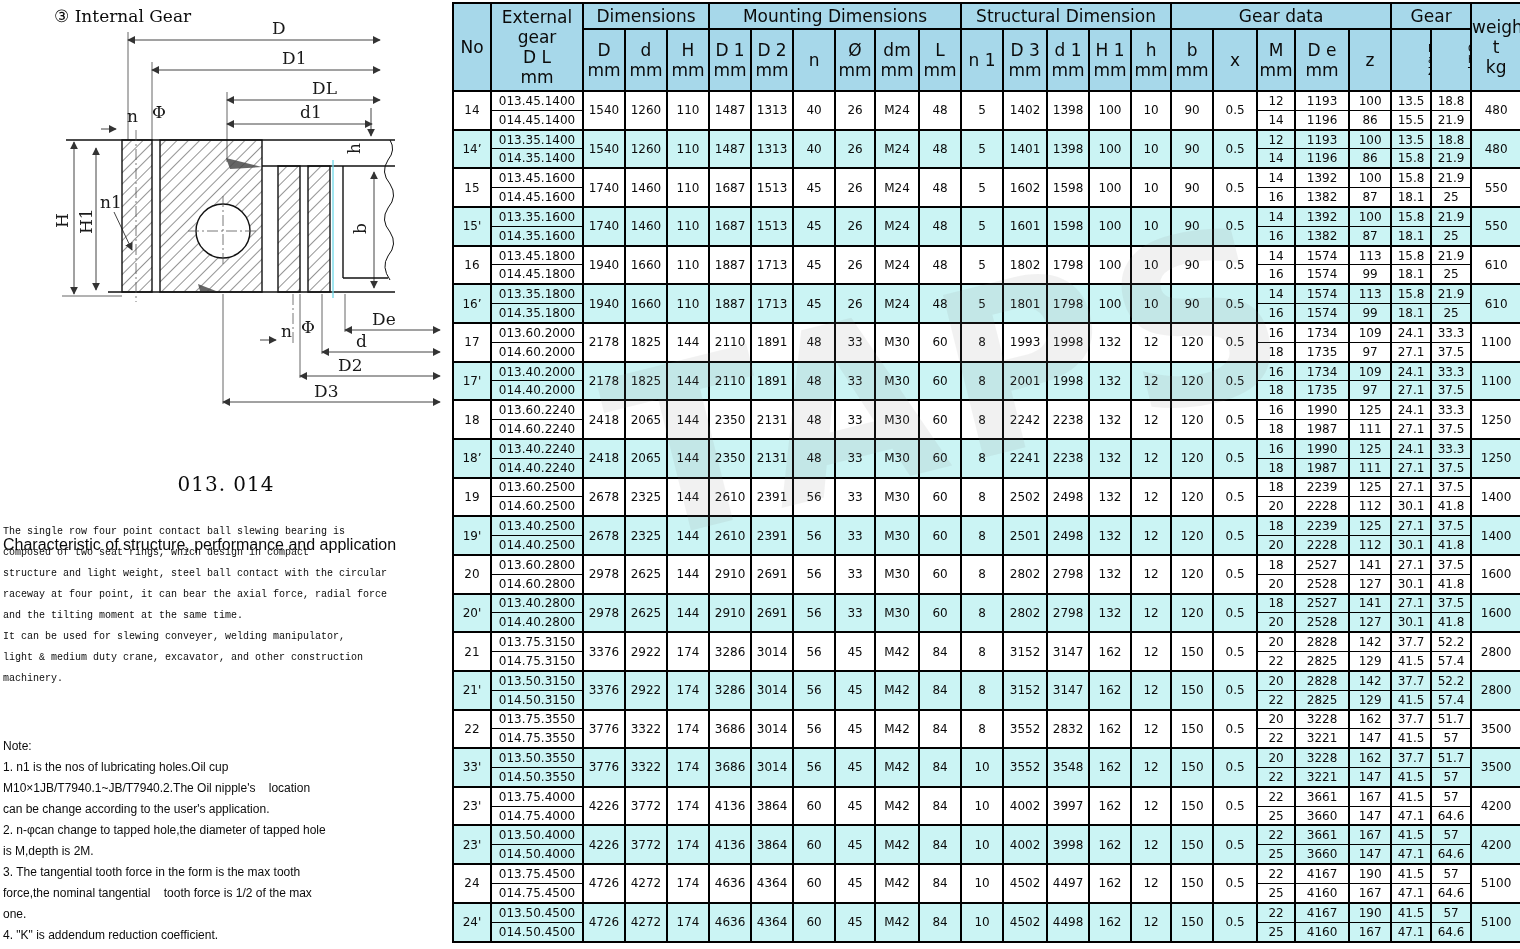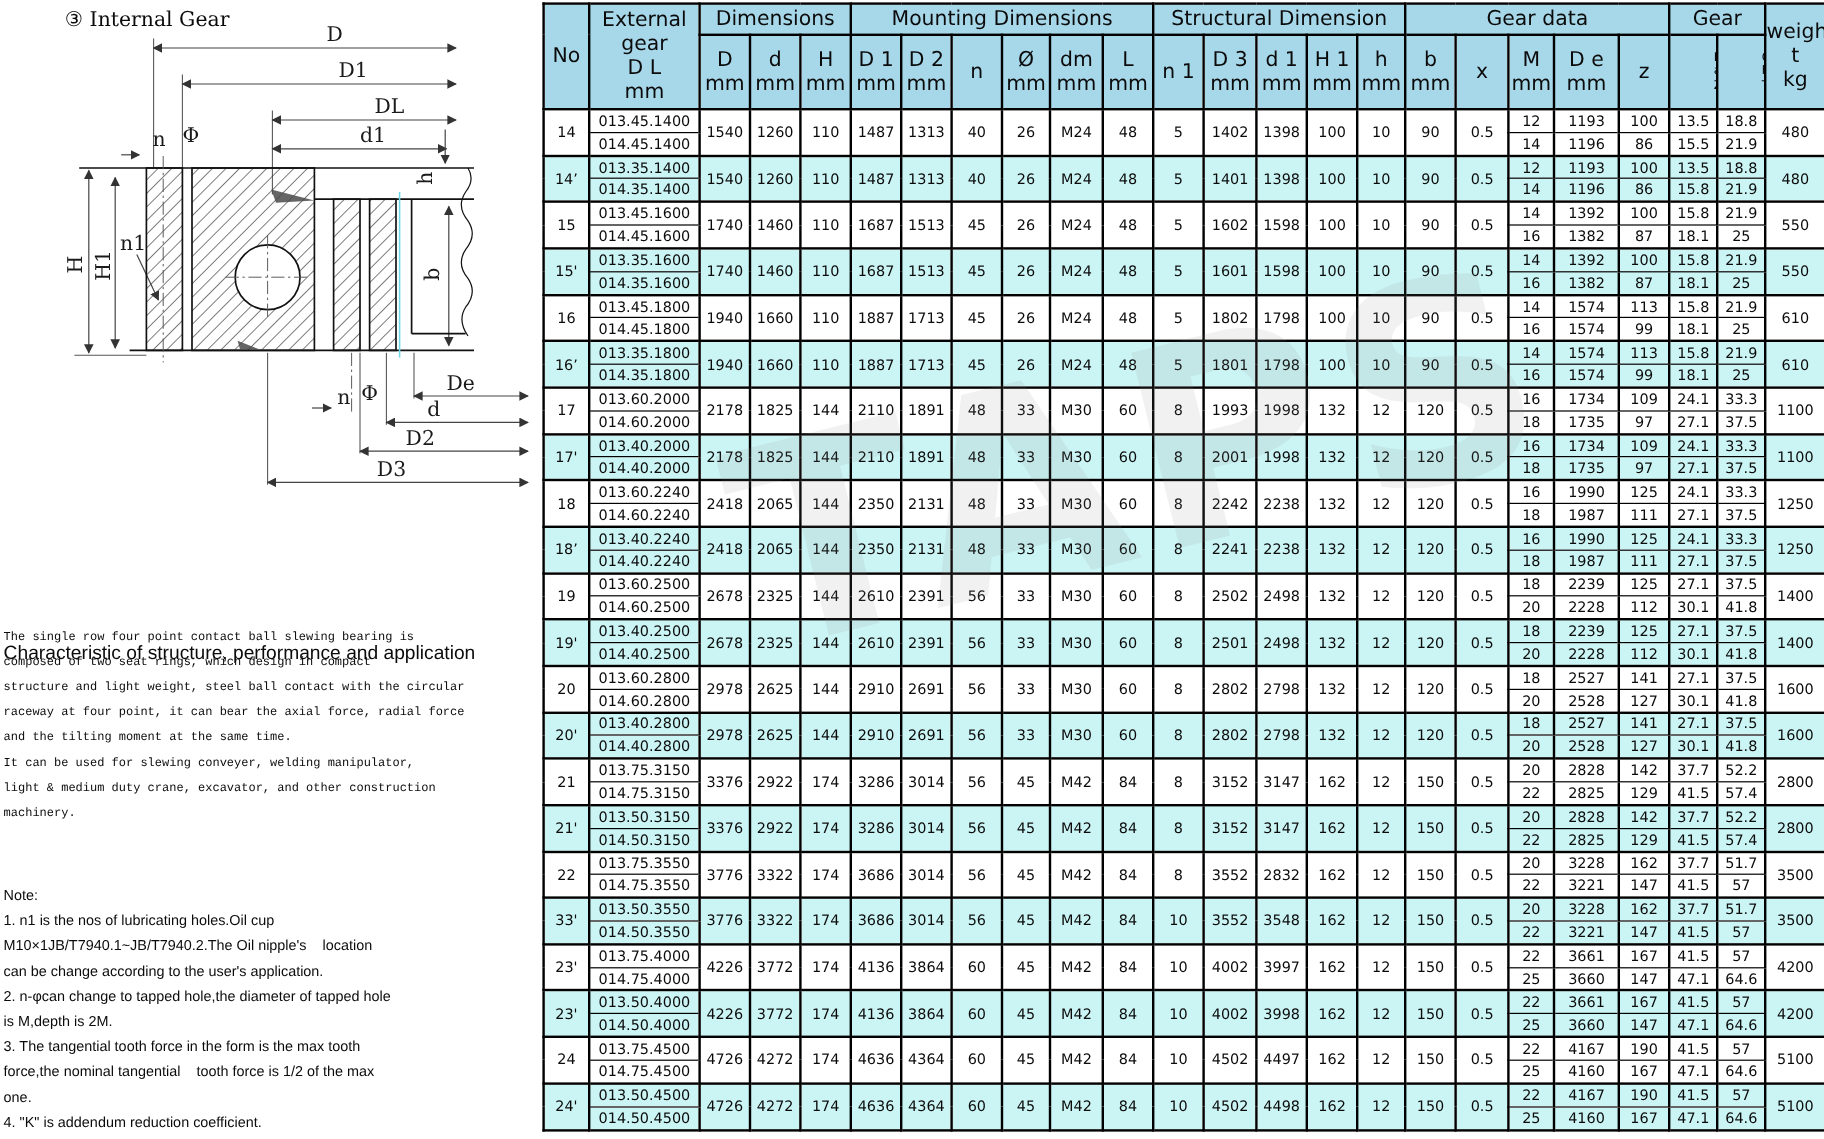--- a/index.html
+++ b/index.html
@@ -122,20 +122,21 @@
       <text x="360" y="154" transform="rotate(-90 360 154)">h</text>
       <text x="366" y="234" transform="rotate(-90 366 234)">b</text>
       <text x="372" y="325">De</text>
       <text x="356" y="347">d</text>
       <text x="338" y="371">D2</text>
       <text x="314" y="397">D3</text>
       <text x="281" y="337">n</text>
       <text x="301" y="333">Φ</text>
     </svg>
 
+    <div class="figcode">013. 014</div>
     <div class="subtitle">Characteristic of structure, performance and application</div>
     <div class="para">The single row four point contact ball slewing bearing is
 composed of two seat rings, which design in compact
 structure and light weight, steel ball contact with the circular
 raceway at four point, it can bear the axial force, radial force
 and the tilting moment at the same time.
 It can be used for slewing conveyer, welding manipulator,
 light &amp; medium duty crane, excavator, and other construction
 machinery.</div>
     <div class="note">Note:

